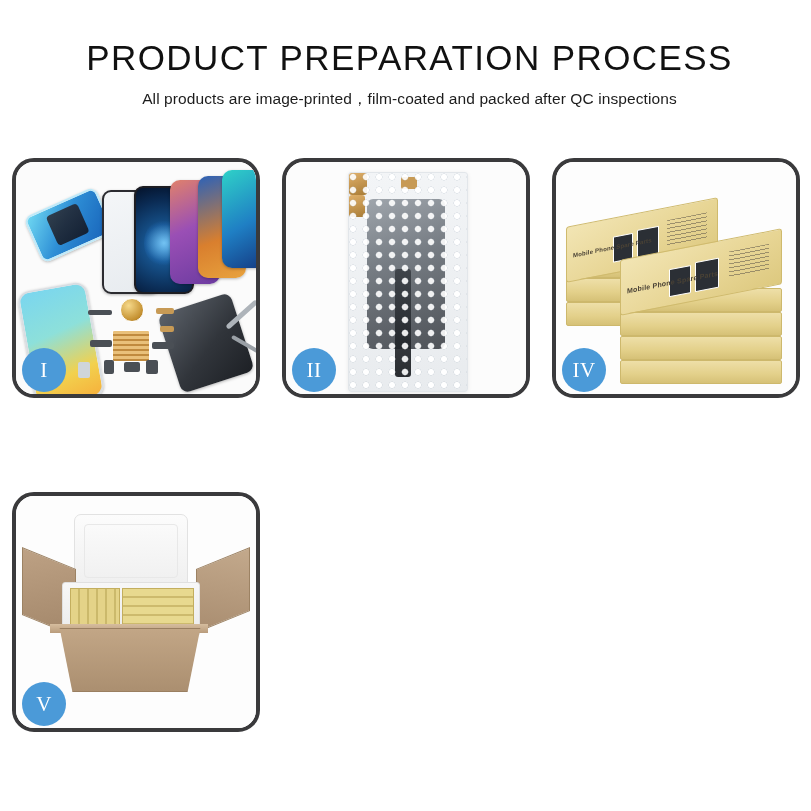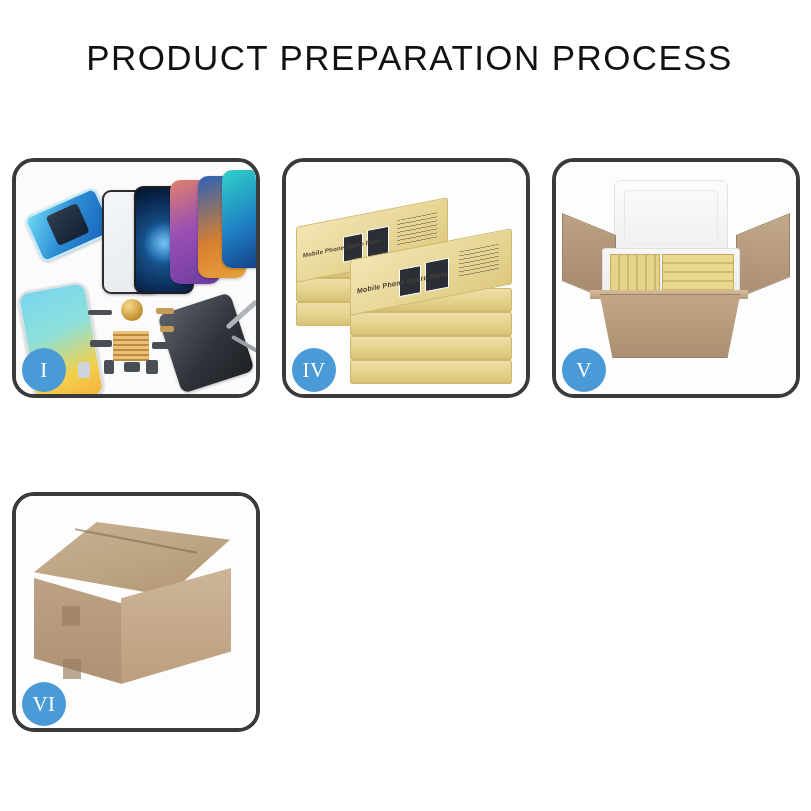--- a/index.html
+++ b/index.html
@@ -349,20 +349,21 @@
   .cart-tape-a { left: 46px; top: 110px; }
   .cart-tape-b { left: 47px; top: 163px; }
 </style>
 </head>
 <body>
 
 <div class="page">
 
   <div class="header">
     <h1 class="title">PRODUCT PREPARATION PROCESS</h1>
+    <p class="subtitle">All products are image-printed，film-coated and packed after QC inspections</p>
   </div>
 
   <div class="grid">
 
     <div class="panel">
       <div class="panel-inner p1">
         <div class="phone ph-glass"></div>
         <div class="phone ph-a"></div>
         <div class="phone ph-b"></div>
         <div class="phone ph-c"></div>
@@ -380,20 +381,33 @@
         <div class="tiny" style="left:88px;  top:198px; width:10px; height:14px;"></div>
         <div class="tiny" style="left:108px; top:200px; width:16px; height:10px;"></div>
         <div class="tiny" style="left:130px; top:198px; width:12px; height:14px;"></div>
         <div class="tiny" style="left:62px;  top:200px; width:12px; height:16px; background:#cfd5da;"></div>
         <div class="tool"></div>
         <div class="tool2"></div>
       </div>
       <div class="badge">I</div>
     </div>
 
+    <div class="panel">
+      <div class="panel-inner p2">
+        <div class="bubble-bag">
+          <div class="screen-in"></div>
+          <div class="flex-cable"></div>
+          <div class="conn-a"></div>
+          <div class="conn-b"></div>
+          <div class="tape-a"></div>
+          <div class="bag-overlay"></div>
+        </div>
+      </div>
+      <div class="badge">II</div>
+    </div>
 
 
     <div class="panel">
       <div class="panel-inner p4">
         <div class="stack">
 
           <div class="sbox" style="left:2px;  top:70px;"></div>
           <div class="sbox" style="left:2px;  top:94px;"></div>
           <div class="sbox" style="left:2px;  top:118px;"></div>
           <div class="sbox-top" style="left:2px; top:28px;">
@@ -425,26 +439,15 @@
         <div class="flapR"></div>
         <div class="foam-body"></div>
         <div class="ybox-group ybox-g1"></div>
         <div class="ybox-group ybox-g2"></div>
         <div class="carton-rim"></div>
         <div class="carton-front"></div>
       </div>
       <div class="badge">V</div>
     </div>
 
-    <div class="panel">
-      <div class="panel-inner p6">
-        <div class="cart-top"></div>
-        <div class="cart-seam"></div>
-        <div class="cart-left"></div>
-        <div class="cart-right"></div>
-        <div class="cart-tape cart-tape-a"></div>
-        <div class="cart-tape cart-tape-b"></div>
-      </div>
-      <div class="badge">VI</div>
-    </div>
 
   </div>
 </div>
 
 </body></html>

